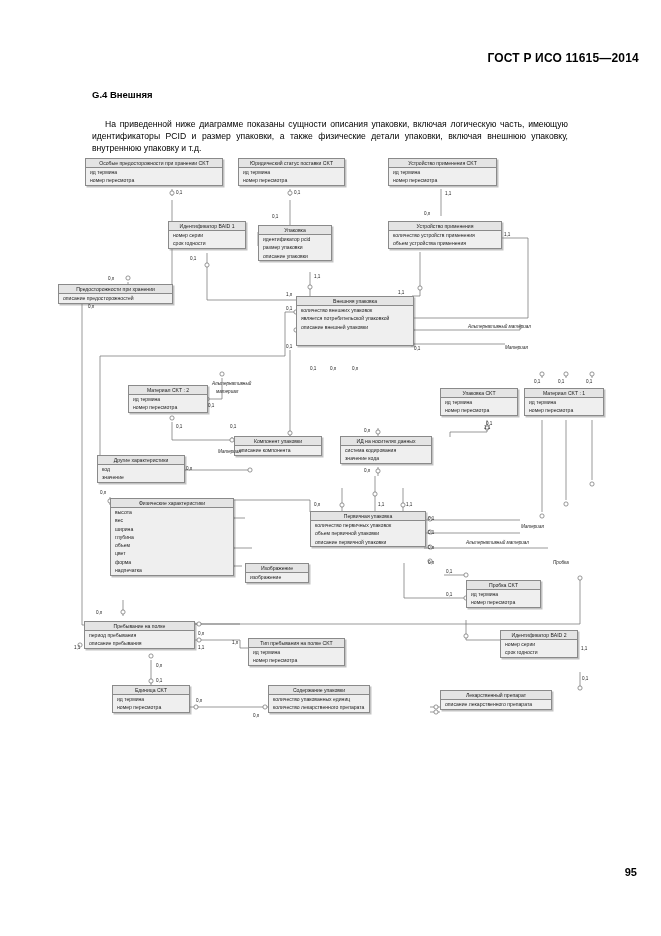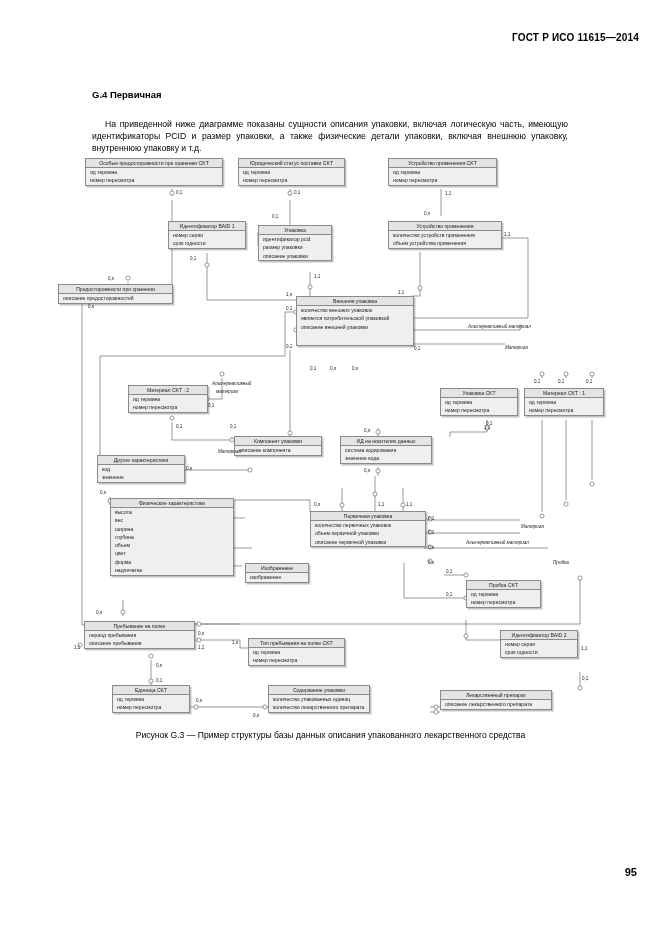--- a/index.html
+++ b/index.html
@@ -8,22 +8,22 @@
     background:#ffffff;
     font-family:"Liberation Sans", sans-serif;
     color:#000;
     position:relative;
     overflow:hidden;
   }
   .page{position:absolute;inset:0;}
 
   
   .hdr{
-    position:absolute; right:22px; top:32px;
-    font-size:10px; font-weight:bold; letter-spacing:.2px;
+    position:absolute; right:22px; top:51px;
+    font-size:12px; font-weight:bold; letter-spacing:.2px;
   }
   .pagenum{
     position:absolute; right:24px; bottom:58px;
     font-size:11px; font-weight:bold;
   }
 
   
   .sect-title{
     position:absolute; left:92px; top:89px;
     font-size:9.5px; font-weight:bold;
@@ -86,21 +86,21 @@
     font-style:italic;
   }
 </style>
 </head>
 <body>
 
 <div class="page">
 
   <div class="hdr">ГОСТ Р ИСО 11615—2014</div>
 
-  <div class="sect-title">G.4 Первичная</div>
+  <div class="sect-title">G.4 Внешняя</div>
 
   <div class="para"><span class="ind"></span><span>На приведенной ниже диаграмме показаны сущности описания упаковки, включая логическую часть, имеющую идентификаторы PCID и размер упаковки, а также физические детали упаковки, включая внешнюю упаковку, внутреннюю упаковку и т.д.</span></div>
 
   <svg id="diagram" viewBox="0 0 661 936">
     <g>
 
       <line x1="172" y1="189" x2="172" y2="196"></line>
       <line x1="172" y1="200" x2="172" y2="288"></line>
       <line x1="128" y1="288" x2="172" y2="288"></line>
       <line x1="128" y1="288" x2="128" y2="282"></line>
@@ -459,17 +459,16 @@
   <div class="card" style="left:198px;top:631px;">0,n</div>
   <div class="card" style="left:198px;top:645px;">1,1</div>
   <div class="card" style="left:74px;top:645px;">1,1</div>
   <div class="card" style="left:232px;top:640px;">1,n</div>
   <div class="card" style="left:156px;top:663px;">0,n</div>
   <div class="card" style="left:156px;top:678px;">0,1</div>
   <div class="card" style="left:196px;top:698px;">0,n</div>
   <div class="card" style="left:253px;top:713px;">0,n</div>
   <div class="card" style="left:582px;top:676px;">0,1</div>
 
-  <div class="caption">Рисунок G.3 — Пример структуры базы данных описания упакованного лекарственного средства</div>
 
   <div class="pagenum">95</div>
 
 </div>
 
 </body></html>

